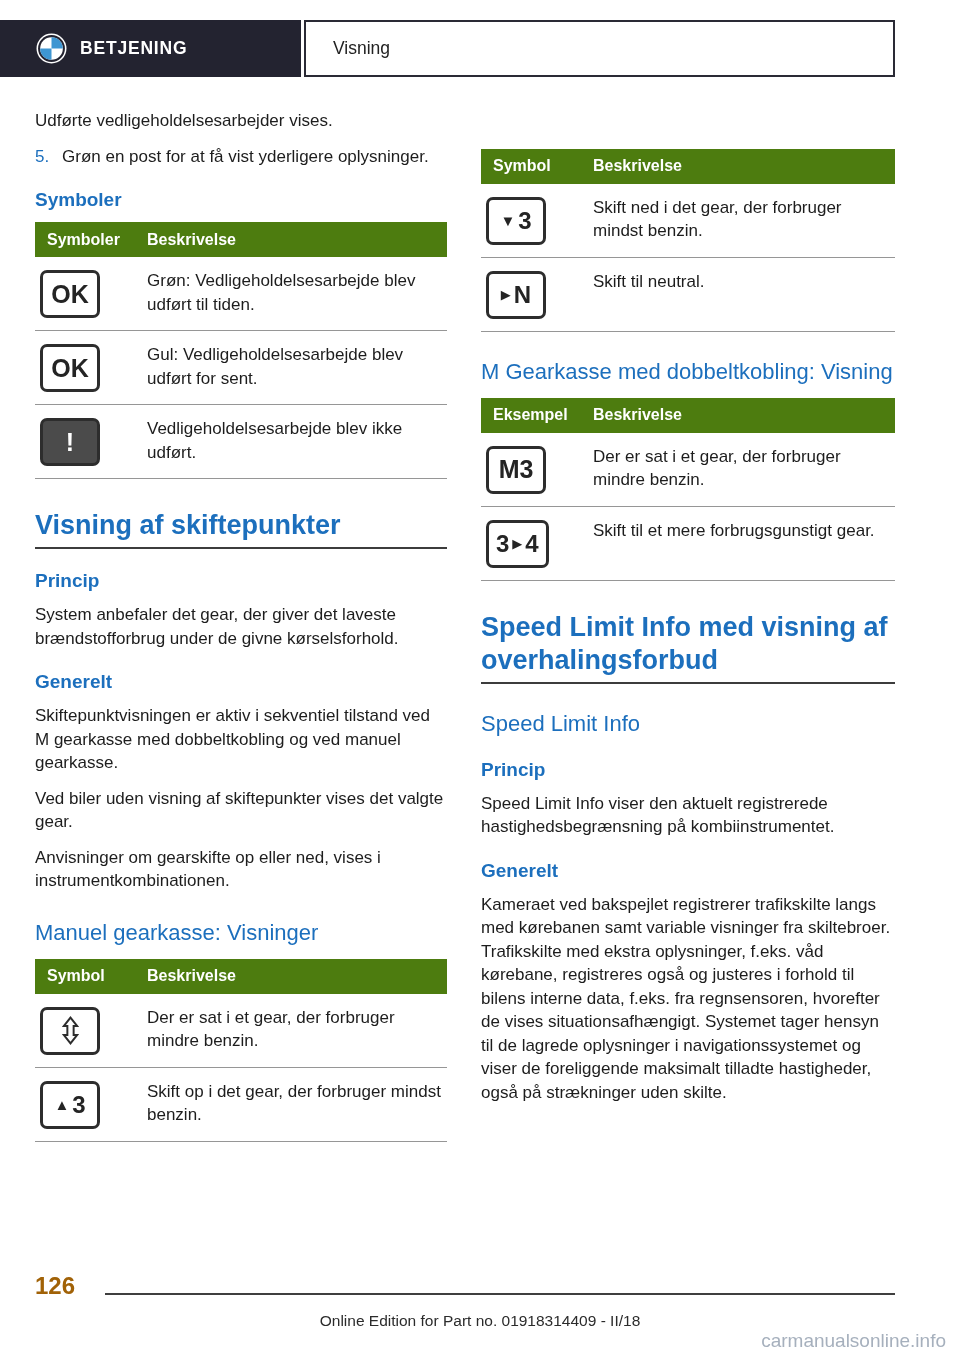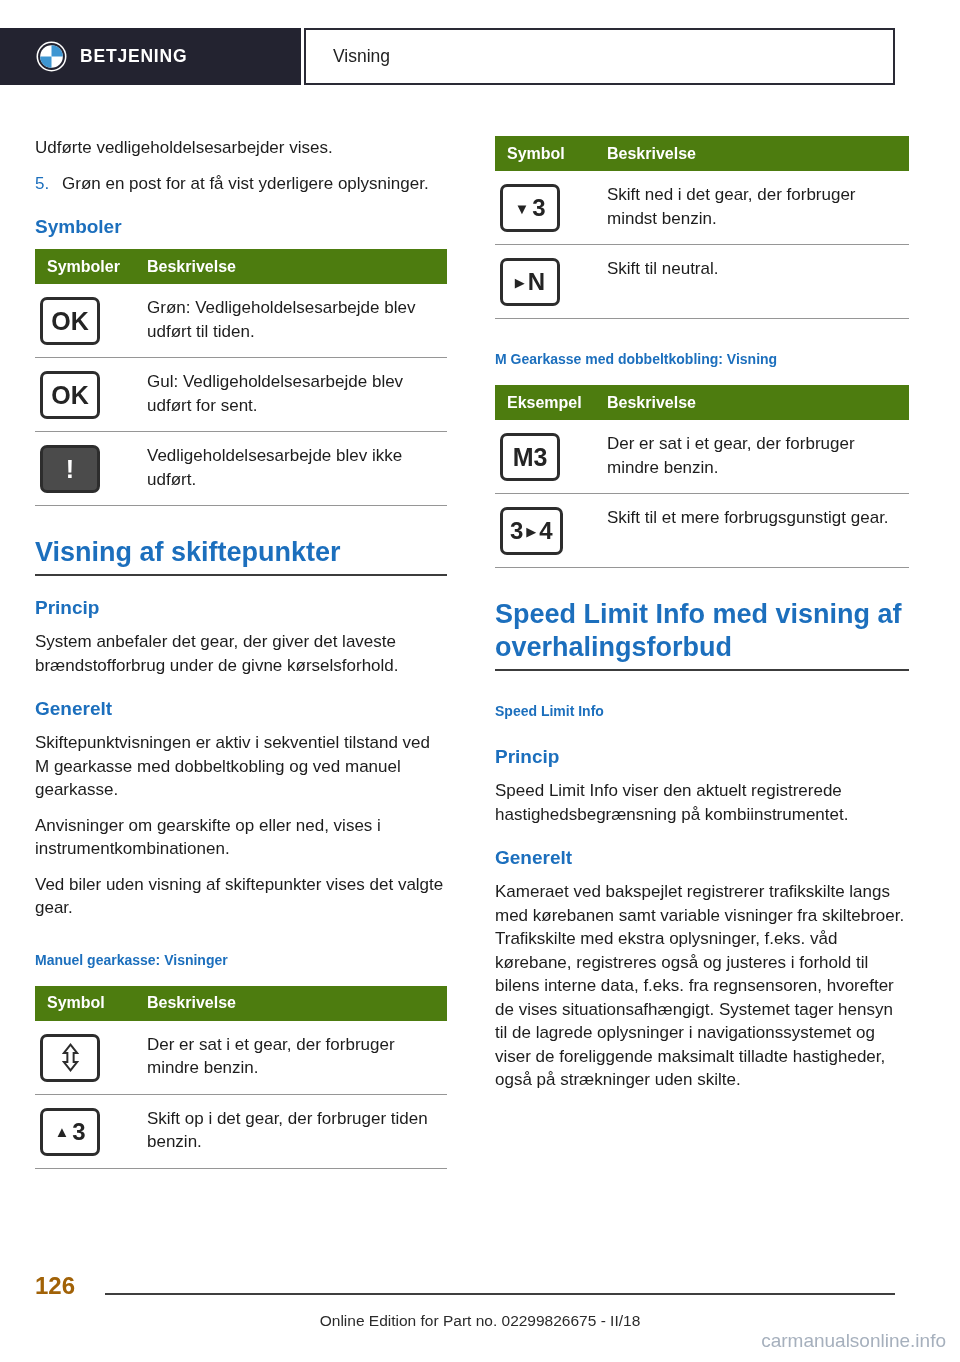--- a/index.html
+++ b/index.html
@@ -6,54 +6,54 @@
   body {
     width: 960px; height: 1362px;
     position: relative;
     background: #ffffff;
     color: #1d1d1d;
     font-family: "Liberation Sans", "DejaVu Sans", sans-serif;
     overflow: hidden;
   }
 
   
-  .topbar { position: relative; margin-top: 28px; height: 53px; padding-left: 35px; }
+  .topbar { position: relative; margin-top: 20px; height: 53px; padding-left: 35px; }
   .topbar-left {
     position: absolute; left: 0; top: 0;
     width: 301px; height: 57px;
     background: #232330;
     display: flex; align-items: center;
   }
   .logo { margin-left: 36px; display: flex; align-items: center; }
   .section-label { color: #fff; font-size: 17.5px; font-weight: bold; letter-spacing: 0.8px; margin-left: 13px; }
   .topbar-right {
     position: absolute; left: 304px; top: 0;
     width: 591px; height: 57px;
     border: 2px solid #2a2a35;
     box-sizing: border-box;
     display: flex; align-items: center;
   }
   .chapter-label { font-size: 17.5px; color: #222; margin-left: 27px; }
 
   
-  .content { display: flex; padding: 0 65px 0 35px; margin-top: 55px; gap: 48px; }
+  .content { display: flex; padding: 0 65px 0 35px; margin-top: 36px; gap: 34px; align-items: center; }
   .col-left  { width: 412px; flex: 0 0 412px; }
   .col-right { width: 414px; flex: 0 0 414px; }
 
   p.body { font-size: 17px; line-height: 23.5px; margin: 0 0 12px 0; }
   .step { display: flex; margin: 0 0 12px 0; }
   .step-num { color: #1c6fbd; flex: 0 0 27px; font-size: 17px; line-height: 23.5px; }
   .step-text { font-size: 17px; line-height: 23.5px; }
 
   h1 {
     color: #1c6fbd; font-size: 27px; line-height: 33px; font-weight: bold;
     margin: 30px 0 16px 0; padding-bottom: 5px;
     border-bottom: 2px solid #3c3c3c;
   }
-  h2 { color: #1c6fbd; font-size: 14px; line-height: 28px; font-weight: bold; margin: 26px 0 12px 0; }
+  h2 { color: #1c6fbd; font-size: 22px; line-height: 28px; font-weight: normal; margin: 26px 0 12px 0; }
   h3 { color: #1c6fbd; font-size: 19px; line-height: 24px; font-weight: bold; margin: 20px 0 10px 0; }
   .col-right > .table:first-child { margin-top: 0; }
 
   
   .table { margin: 6px 0 14px 0; }
   .thead {
     display: flex; align-items: center;
     background: #4d7c0f; color: #fff;
     height: 35px; font-size: 16px; font-weight: bold;
   }
@@ -153,22 +153,22 @@
         </div>
       </div>
 
       <h1>Visning af skiftepunkter</h1>
 
       <h3>Princip</h3>
       <p class="body">System anbefaler det gear, der giver det laveste brændstofforbrug under de givne kørselsforhold.</p>
 
       <h3>Generelt</h3>
       <p class="body">Skiftepunktvisningen er aktiv i sekventiel tilstand ved M gearkasse med dobbeltkobling og ved manuel gearkasse.</p>
+      <p class="body">Ved biler uden visning af skiftepunkter vises det valgte gear.</p>
       <p class="body">Anvisninger om gearskifte op eller ned, vises i instrumentkombinationen.</p>
-      <p class="body">Ved biler uden visning af skiftepunkter vises det valgte gear.</p>
 
       <h2>Manuel gearkasse: Visninger</h2>
 
       <div class="table">
         <div class="thead">
           <span class="c1">Symbol</span>
           <span class="c2">Beskrivelse</span>
         </div>
         <div class="trow">
           <div class="icon-cell">
@@ -180,21 +180,21 @@
           </div>
           <div class="desc">Der er sat i et gear, der forbruger mindre benzin.</div>
         </div>
         <div class="trow">
           <div class="icon-cell">
             <span class="sym-box">
               <span class="arrow">▲</span>
               <span class="num">3</span>
             </span>
           </div>
-          <div class="desc">Skift op i det gear, der forbruger tiden benzin.</div>
+          <div class="desc">Skift op i det gear, der forbruger mindst benzin.</div>
         </div>
       </div>
 
     </section>
 
     <section class="col-right">
 
       <div class="table">
         <div class="thead">
           <span class="c1">Symbol</span>
@@ -255,16 +255,16 @@
       <p class="body">Speed Limit Info viser den aktuelt registrerede hastighedsbegrænsning på kombiinstrumentet.</p>
 
       <h3>Generelt</h3>
       <p class="body">Kameraet ved bakspejlet registrerer trafikskilte langs med kørebanen samt variable visninger fra skiltebroer. Trafikskilte med ekstra oplysninger, f.eks. våd kørebane, registreres også og justeres i forhold til bilens interne data, f.eks. fra regnsensoren, hvorefter de vises situationsafhængigt. Systemet tager hensyn til de lagrede oplysninger i navigationssystemet og viser de foreliggende maksimalt tilladte hastigheder, også på strækninger uden skilte.</p>
 
     </section>
   </main>
 
   <div class="pageno">126</div>
   <div class="footrule"></div>
-  <div class="edition">Online Edition for Part no. 02299826675 - II/18</div>
+  <div class="edition">Online Edition for Part no. 01918314409 - II/18</div>
   <div class="watermark">carmanualsonline.info</div>
 
 </div>
 
 </body></html>

